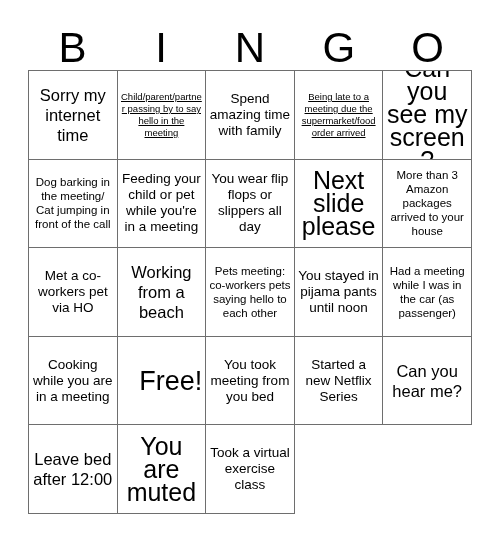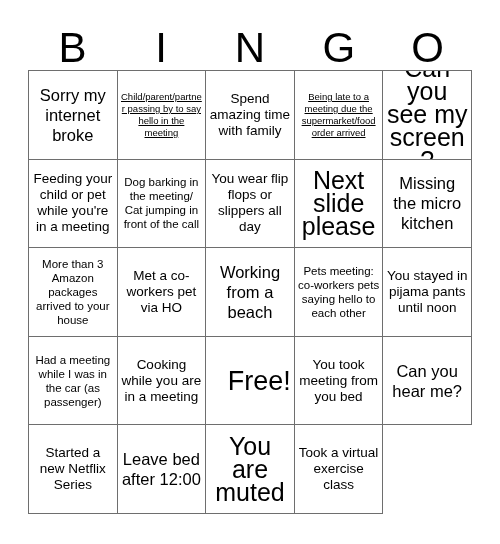--- a/index.html
+++ b/index.html
@@ -95,48 +95,45 @@
   <div id="header-row">
       <div class="header-letter">B</div>
       <div class="header-letter">I</div>
       <div class="header-letter">N</div>
       <div class="header-letter">G</div>
       <div class="header-letter">O</div>
     </div>
 
   <div id="grid">
       <div class="cell s-lg">
-        <span class="cell-text">Sorry my internet broke</span>
+        <span class="cell-text">Sorry my internet time</span>
       </div>
       <div class="cell s-xs">
         <span class="cell-text">Child/parent/partner passing by to say hello in the meeting</span>
       </div>
       <div class="cell s-md">
         <span class="cell-text">Spend amazing time with family</span>
       </div>
       <div class="cell s-xs">
         <span class="cell-text">Being late to a meeting due the supermarket/food order arrived</span>
       </div>
       <div class="cell s-xl">
         <span class="cell-text">Can you see my screen?</span>
       </div>
+      <div class="cell s-sm">
+        <span class="cell-text">Dog barking in the meeting/ Cat jumping in front of the call</span>
+      </div>
       <div class="cell s-md">
         <span class="cell-text">Feeding your child or pet while you're in a meeting</span>
-      </div>
-      <div class="cell s-sm">
-        <span class="cell-text">Dog barking in the meeting/ Cat jumping in front of the call</span>
       </div>
       <div class="cell s-md">
         <span class="cell-text">You wear flip flops or slippers all day</span>
       </div>
       <div class="cell s-xl">
         <span class="cell-text">Next slide please</span>
-      </div>
-      <div class="cell s-lg">
-        <span class="cell-text">Missing the micro kitchen</span>
       </div>
       <div class="cell s-sm">
         <span class="cell-text">More than 3 Amazon packages arrived to your house</span>
       </div>
       <div class="cell s-md">
         <span class="cell-text">Met a co-workers pet via HO</span>
       </div>
       <div class="cell s-lg">
         <span class="cell-text">Working from a beach</span>
       </div>
@@ -151,25 +148,25 @@
       </div>
       <div class="cell s-md">
         <span class="cell-text">Cooking while you are in a meeting</span>
       </div>
       <div class="cell s-xxl">
         <span class="cell-text">Free!</span>
       </div>
       <div class="cell s-md">
         <span class="cell-text">You took meeting from you bed</span>
       </div>
+      <div class="cell s-md">
+        <span class="cell-text">Started a new Netflix Series</span>
+      </div>
       <div class="cell s-lg">
         <span class="cell-text">Can you hear me?</span>
-      </div>
-      <div class="cell s-md">
-        <span class="cell-text">Started a new Netflix Series</span>
       </div>
       <div class="cell s-lg">
         <span class="cell-text">Leave bed after 12:00</span>
       </div>
       <div class="cell s-xl">
         <span class="cell-text">You are muted</span>
       </div>
       <div class="cell s-md">
         <span class="cell-text">Took a virtual exercise class</span>
       </div>

